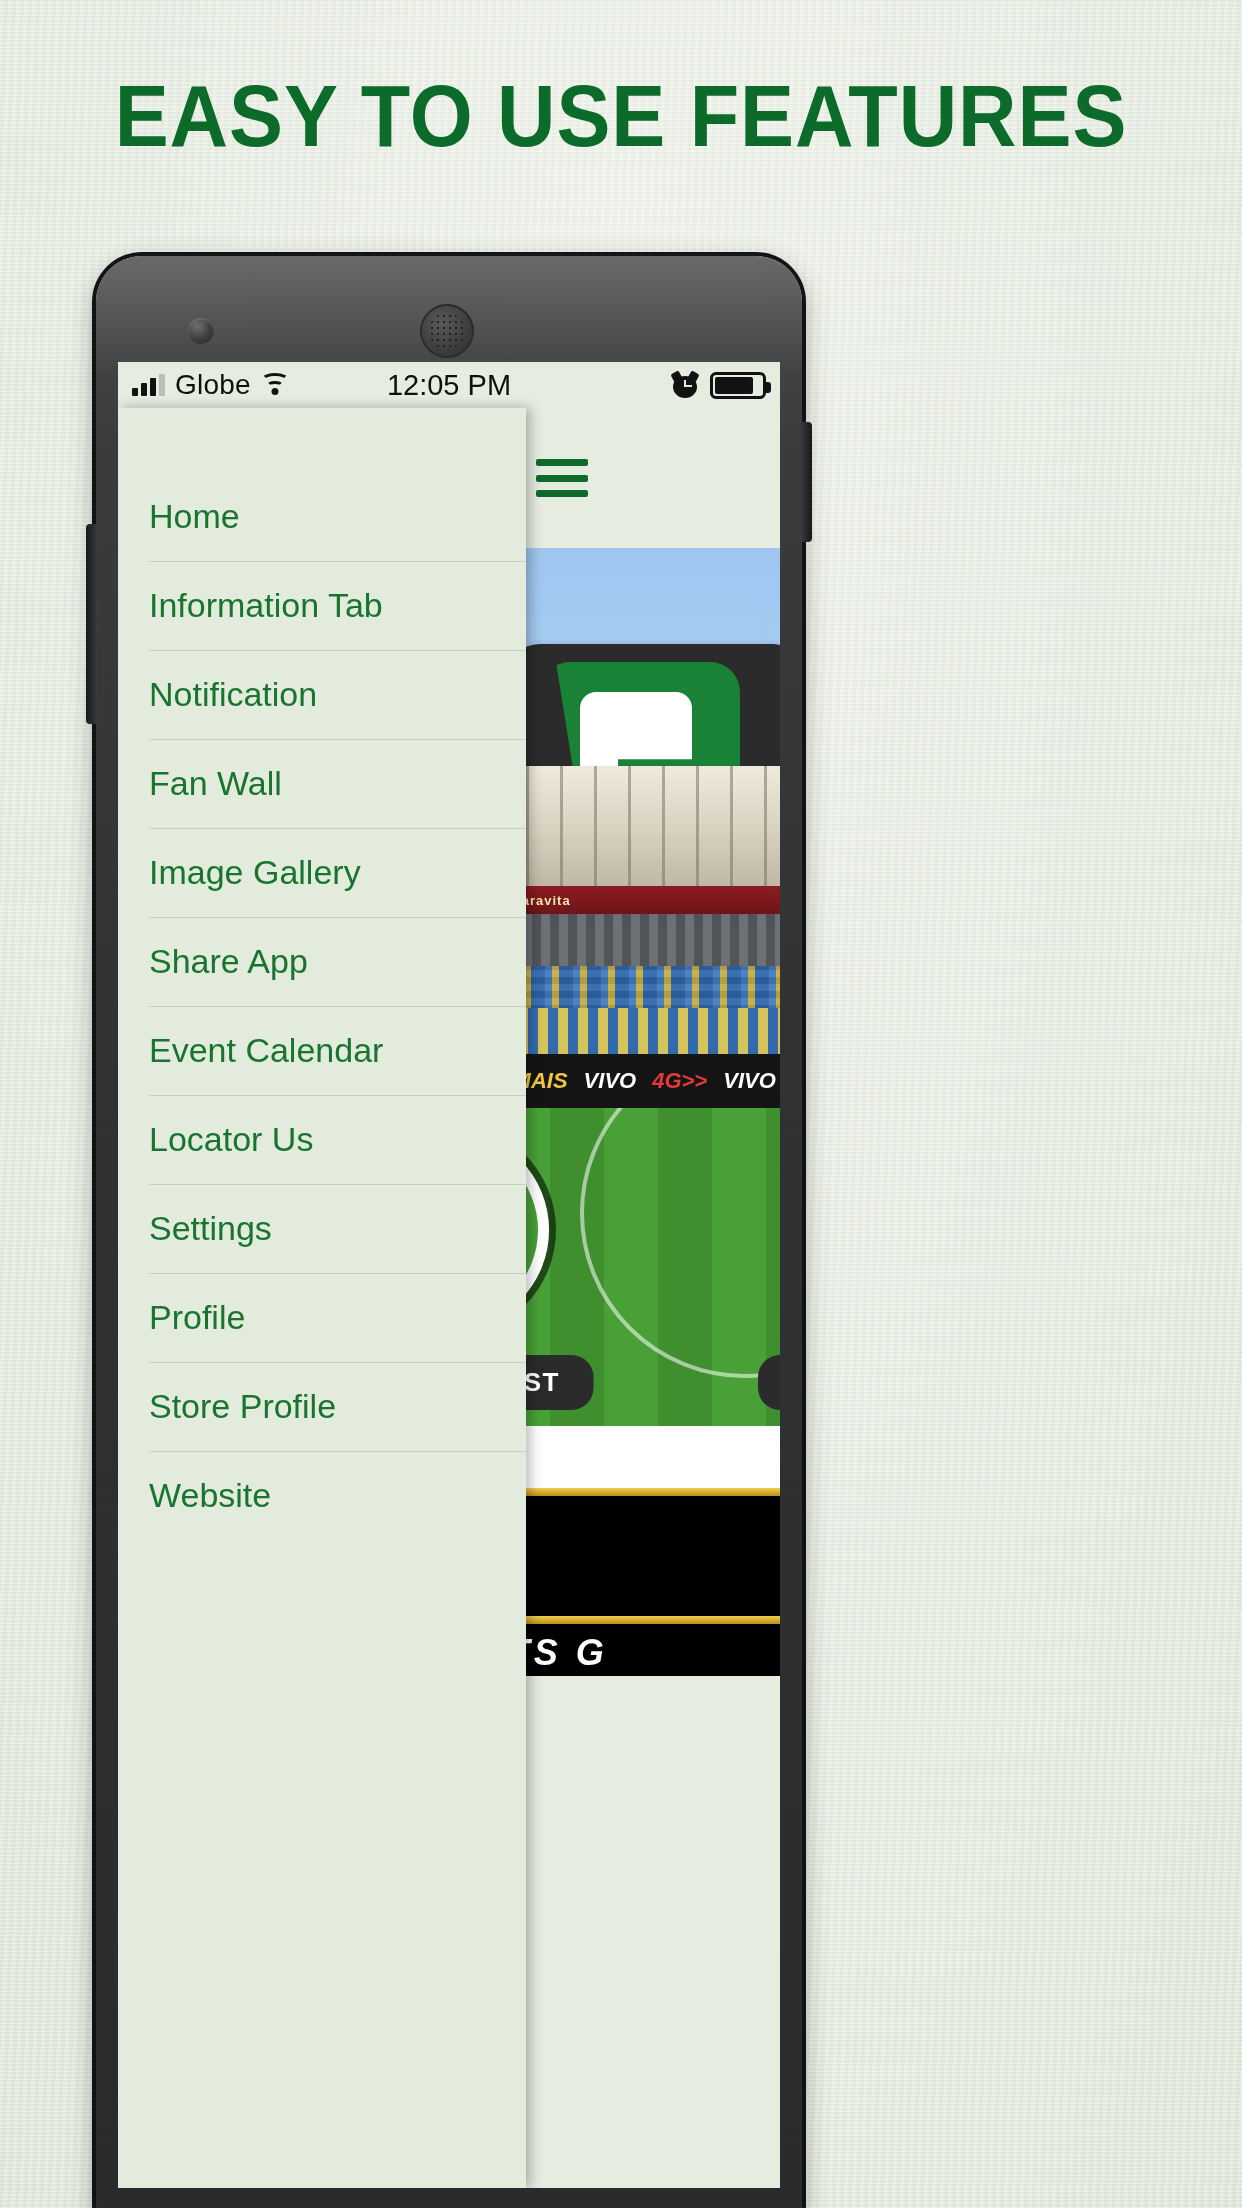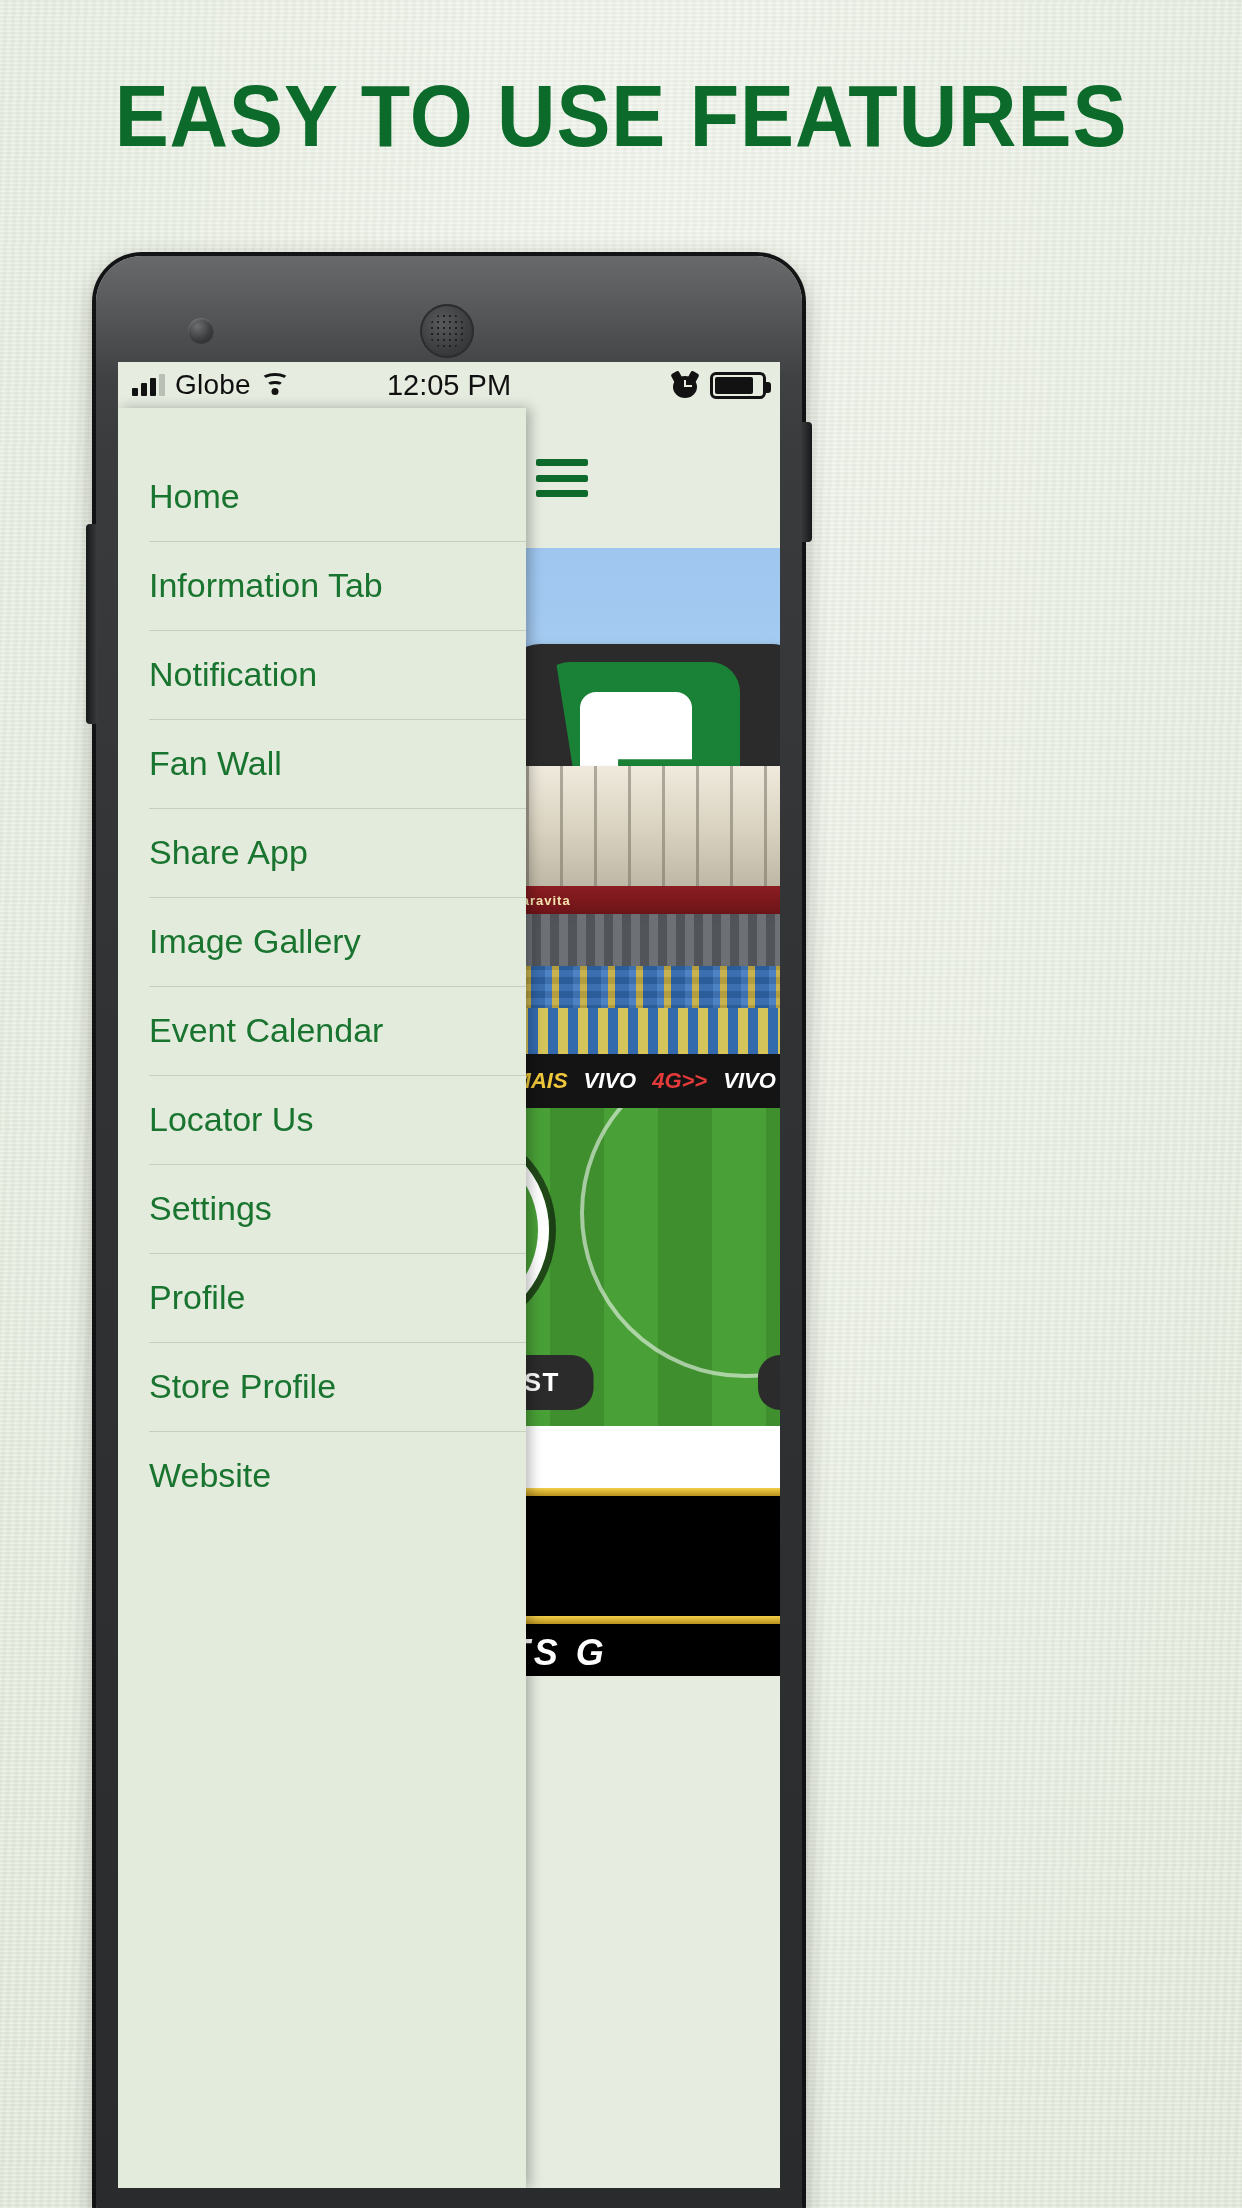--- a/index.html
+++ b/index.html
@@ -310,21 +310,21 @@
 
   
   .drawer {
     position: absolute; left: 0; top: 0; bottom: 0;
     width: 408px;
     background: #e3ebdc;
     box-shadow: 4px 0 12px rgba(0,0,0,0.28);
     z-index: 5;
     overflow: hidden;
   }
-  .drawer-inner { padding-top: 44px; }
+  .drawer-inner { padding-top: 64px; }
   .menu-item {
     height: 89px;
     display: flex; align-items: center;
     padding-left: 31px;
     color: #19742f;
     font-size: 34px;
     position: relative;
   }
   .menu-item + .menu-item::before {
     content: ""; position: absolute; left: 31px; right: 0; top: 0;
@@ -452,24 +452,24 @@
           <div class="menu-item">
               <span>Information Tab</span>
             </div>
           <div class="menu-item">
               <span>Notification</span>
             </div>
           <div class="menu-item">
               <span>Fan Wall</span>
             </div>
           <div class="menu-item">
+              <span>Image Gallery</span>
+            </div>
+          <div class="menu-item">
               <span>Share App</span>
-            </div>
-          <div class="menu-item">
-              <span>Image Gallery</span>
             </div>
           <div class="menu-item">
               <span>Event Calendar</span>
             </div>
           <div class="menu-item">
               <span>Locator Us</span>
             </div>
           <div class="menu-item">
               <span>Settings</span>
             </div>

